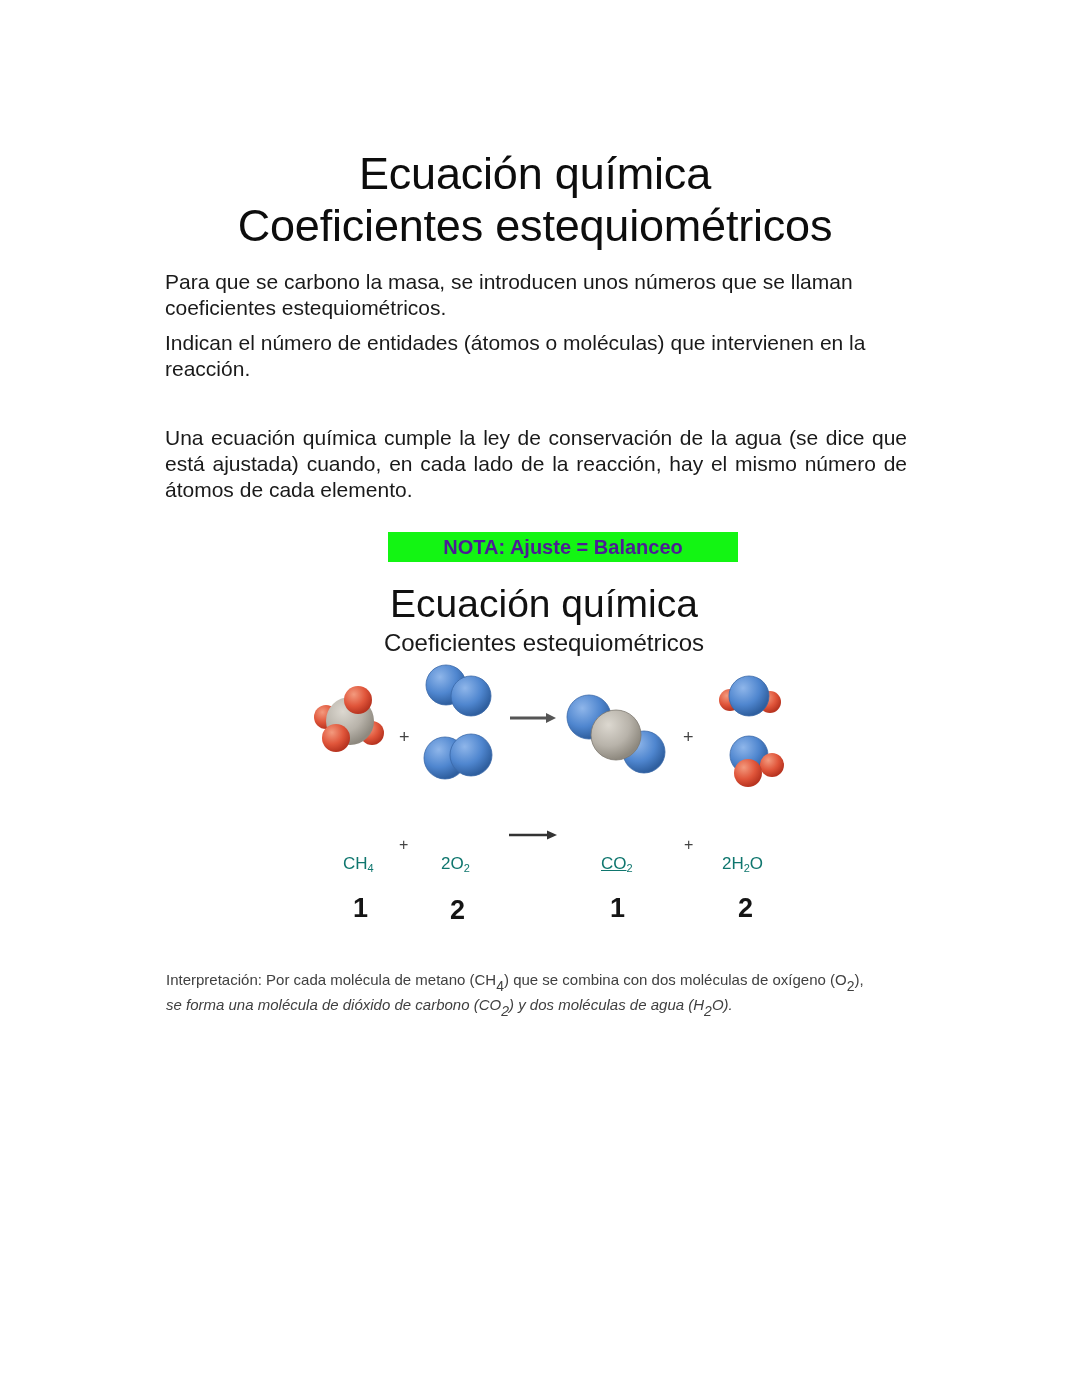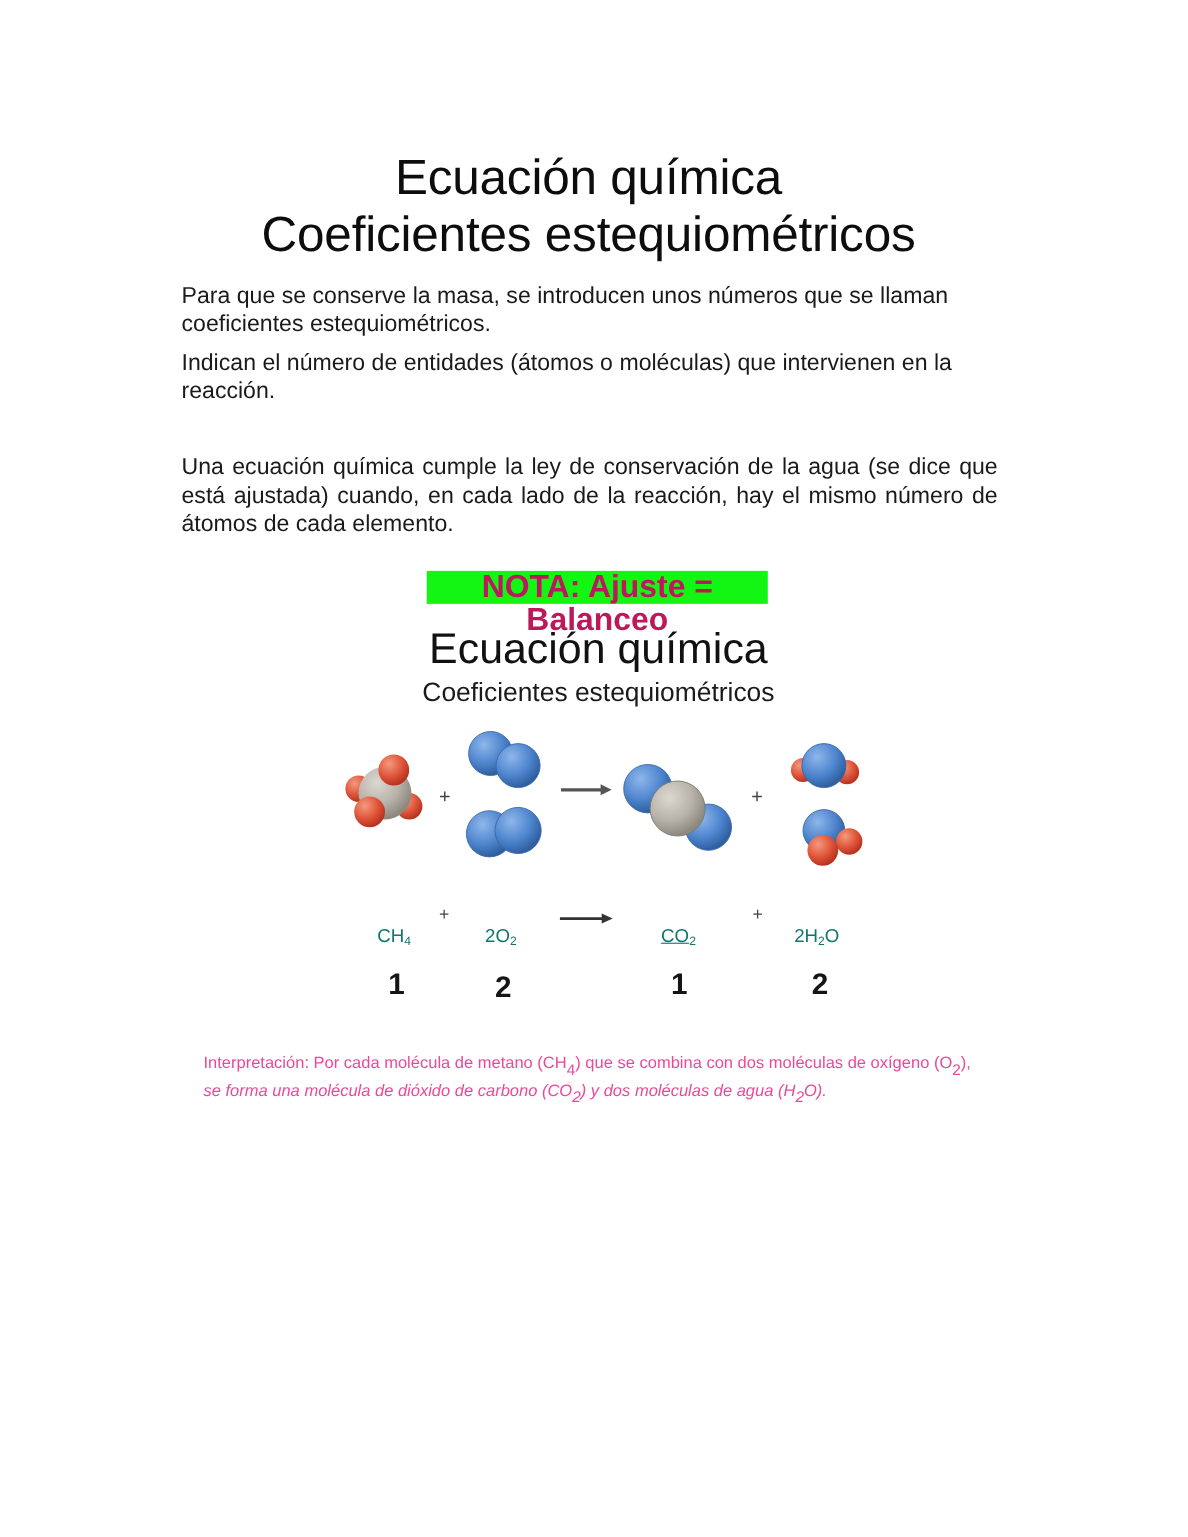--- a/index.html
+++ b/index.html
@@ -1,52 +1,52 @@
 <!DOCTYPE html>
 <html><head>
   <meta charset="utf-8">
   <style>
     html, body { margin: 0; padding: 0; background: #ffffff; }
     body {
       width: 1080px; height: 1397px; position: relative; overflow: hidden;
       font-family: "Liberation Sans", sans-serif; color: #111111;
     }
-    .abs { position: absolute; }
+    .abs { position: absolute; margin-top: 13px; }
     .title {
       left: 0; width: 1070px; text-align: center;
       font-size: 45px; line-height: 52px; color: #0d0d0d; letter-spacing: -0.2px;
     }
     .para {
       left: 165px; width: 742px; font-size: 21px; line-height: 26px; color: #1a1a1a;
     }
     .justify { text-align: justify; text-align-last: left; }
     .nota {
-      left: 388px; top: 519px; height: 30px; width: 310px;
-      background: #13f513; font-weight: bold; font-size: 29px; line-height: 30px;
-      text-align: center; color: #be185d;
+      left: 388px; top: 519px; height: 30px; width: 350px;
+      background: #13f513; font-weight: bold; font-size: 20px; line-height: 30px;
+      text-align: center; color: #4c1d95;
     }
     .fig-title { left: 0; width: 1088px; text-align: center; font-size: 39px; line-height: 44px; color: #111; }
     .fig-sub { left: 0; width: 1088px; text-align: center; font-size: 24px; line-height: 28px; color: #1a1a1a; }
     .eq-term { font-size: 17px; color: #0f766e; top: 840px; line-height: 22px; }
     .eq-term sub { font-size: 11px; vertical-align: -3px; }
     .eq-plus { font-size: 16px; color: #444; top: 823px; }
     .coef { font-size: 27px; font-weight: bold; color: #151515; top: 880px; line-height: 30px; }
     .interp {
-      left: 185px; width: 760px; font-size: 15px; line-height: 25px; color: #ec4899;
+      left: 166px; width: 760px; font-size: 15px; line-height: 25px; color: #404040;
     }
     .interp sub { font-size: 14px; vertical-align: -6px; line-height: 0; }
     svg.mol { position: absolute; overflow: visible; }
   </style>
 </head>
 <body>
 
 <div class="abs title" style="top:135px;">Ecuación química</div>
 <div class="abs title" style="top:187px;">Coeficientes estequiométricos</div>
 
-<div class="abs para" style="top:256px;">Para que se conserve la masa, se introducen unos números que se llaman coeficientes estequiométricos.</div>
+<div class="abs para" style="top:256px;">Para que se carbono la masa, se introducen unos números que se llaman coeficientes estequiométricos.</div>
 <div class="abs para" style="top:317px;">Indican el número de entidades (átomos o moléculas) que intervienen en la reacción.</div>
 <div class="abs para justify" style="top:412px;">Una ecuación química cumple la ley de conservación de la agua (se dice que está ajustada) cuando, en cada lado de la reacción, hay el mismo número de átomos de cada elemento.</div>
 
 <div class="abs nota">NOTA: Ajuste = Balanceo</div>
 
 <div class="abs fig-title" style="top:569px;">Ecuación química</div>
 <div class="abs fig-sub" style="top:616px;">Coeficientes estequiométricos</div>
 
 <svg class="mol" style="left:312px;top:683px;" width="80" height="80" viewBox="0 0 80 80">
   <defs>

